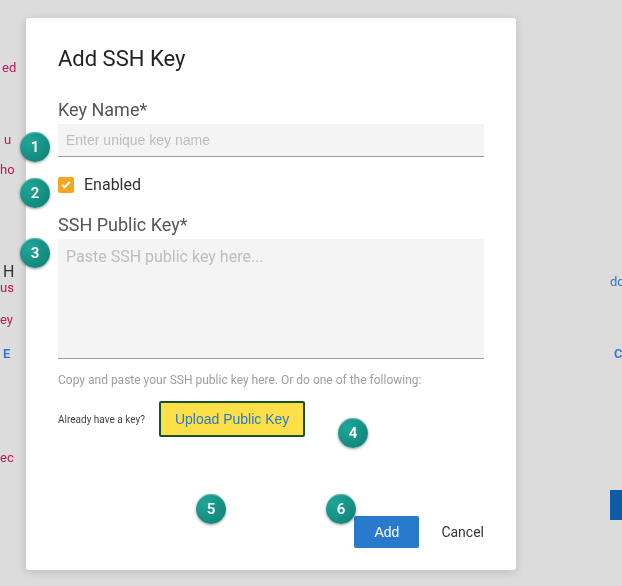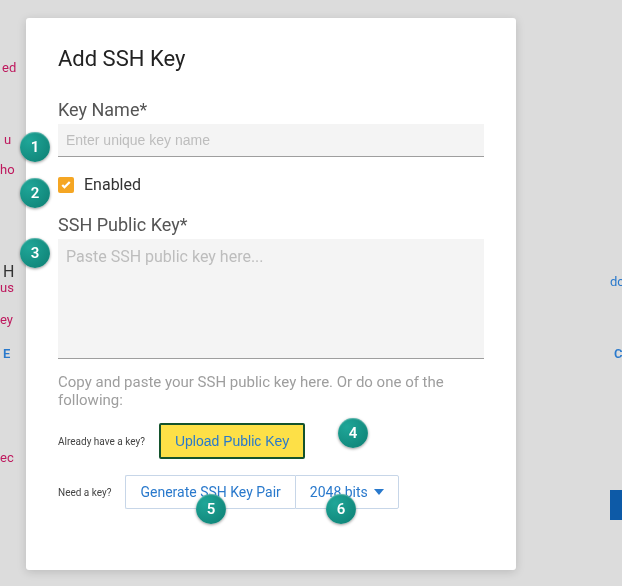--- a/index.html
+++ b/index.html
@@ -8,21 +8,21 @@
   .title{font-size:22px;font-weight:400;color:#222;margin:0 0 28px 0}
   .field-label{font-size:18px;color:#555;margin-bottom:4px}
   .req{color:#555}
   .text-input{width:100%;border:none;border-bottom:1px solid #9e9e9e;background:#f4f4f4;padding:8px;font-size:14px;box-sizing:border-box;color:#333;outline:none}
   .text-input::placeholder{color:#bdbdbd}
   .checkbox-row{display:flex;align-items:center;margin:18px 0 20px 0}
   .chk{width:16px;height:16px;background:#f5a623;border-radius:2px;display:flex;align-items:center;justify-content:center;margin-right:10px}
   .chk svg{width:12px;height:12px;stroke:#fff;stroke-width:3;fill:none}
   .textarea{width:100%;height:120px;border:none;border-bottom:1px solid #9e9e9e;background:#f4f4f4;padding:8px;font-size:16px;box-sizing:border-box;resize:none;color:#333;outline:none;font-family:inherit}
   .textarea::placeholder{color:#bdbdbd}
-  .hint{font-size:15px;color:#9e9e9e;margin:10px 0 14px 0}
+  .hint{font-size:12px;color:#9e9e9e;margin:10px 0 14px 0}
   .row{display:flex;align-items:center;margin-bottom:16px}
   .row-label{font-size:10px;color:#444;margin-right:14px}
   .outline-btn{border:2px solid #14532d;background:#fde047;color:#2979cc;font-size:14px;padding:8px 14px;border-radius:2px;cursor:pointer}
   .outline-group{display:flex}
   .outline-group .seg{border:1px solid #c7d6e8;background:#fff;color:#2979cc;font-size:14px;padding:8px 14px;cursor:pointer;display:flex;align-items:center}
   .outline-group .seg:first-child{border-right:none;border-radius:2px 0 0 2px}
   .outline-group .seg:last-child{border-radius:0 2px 2px 0}
   .tri-down{margin-left:6px;width:0;height:0;border-left:5px solid transparent;border-right:5px solid transparent;border-top:6px solid #2979cc}
   .footer{position:absolute;right:32px;bottom:22px;display:flex;align-items:center;gap:22px}
   .primary-btn{background:#2979cc;color:#fff;border:none;padding:8px 20px;font-size:14px;border-radius:2px;cursor:pointer}
@@ -70,31 +70,25 @@
     <span>SSH Public Key</span><span class="req">*</span>
   </div>
   <textarea class="textarea" placeholder="Paste SSH public key here..." style=""></textarea>
   <div class="hint">Copy and paste your SSH public key here. Or do one of the following:</div>
 
   <div class="row">
     <span class="row-label">Already have a key?</span>
     <button class="outline-btn">Upload Public Key</button>
   </div>
 
-  <div class="row">
-    <span class="row-label">Need a key?</span>
-    <div class="outline-group">
-      <div class="seg">Generate SSH Key Pair</div>
-      <div class="seg">
-        <span>2048 bits</span>
-        <span class="tri-down"></span>
-      </div>
-    </div>
+
+  <div class="footer">
+    <button class="primary-btn">Add</button>
+    <span class="cancel">Cancel</span>
   </div>
-
 </div>
 
 <div class="badge" style="left:20px;top:132px">1</div>
 <div class="badge" style="left:20px;top:178px">2</div>
 <div class="badge" style="left:20px;top:238px">3</div>
 <div class="badge" style="left:338px;top:418px">4</div>
 <div class="badge" style="left:196px;top:494px">5</div>
 <div class="badge" style="left:326px;top:494px">6</div>
 
 </body></html>

